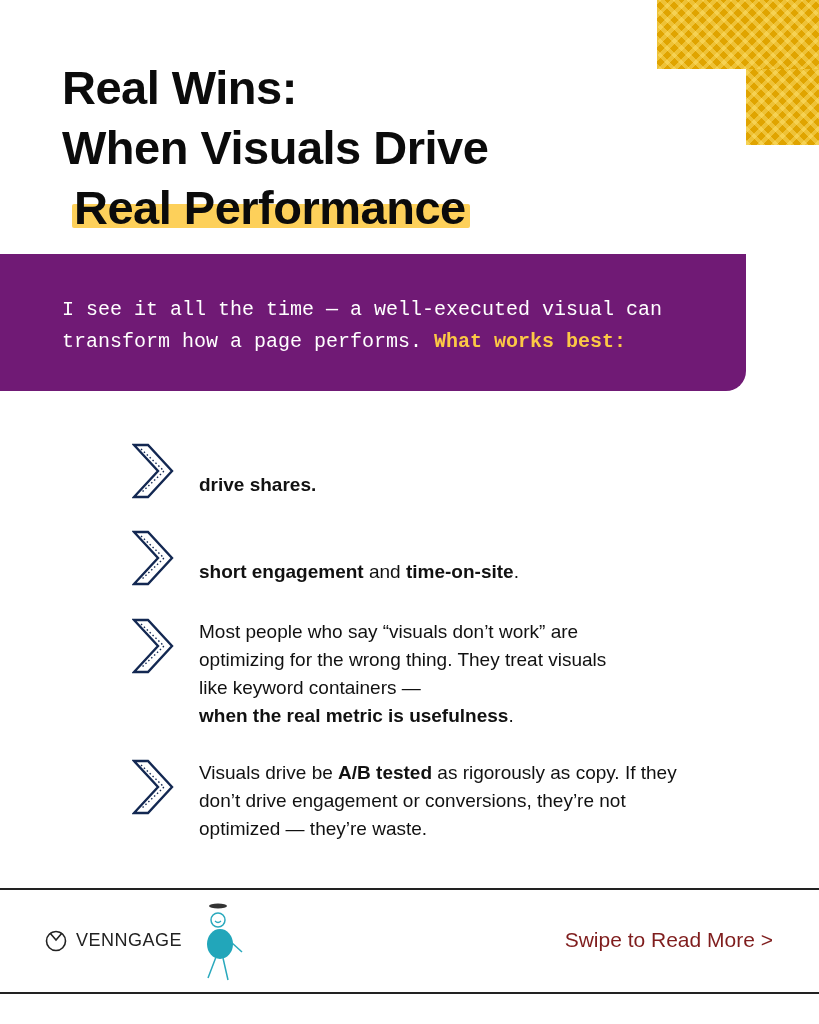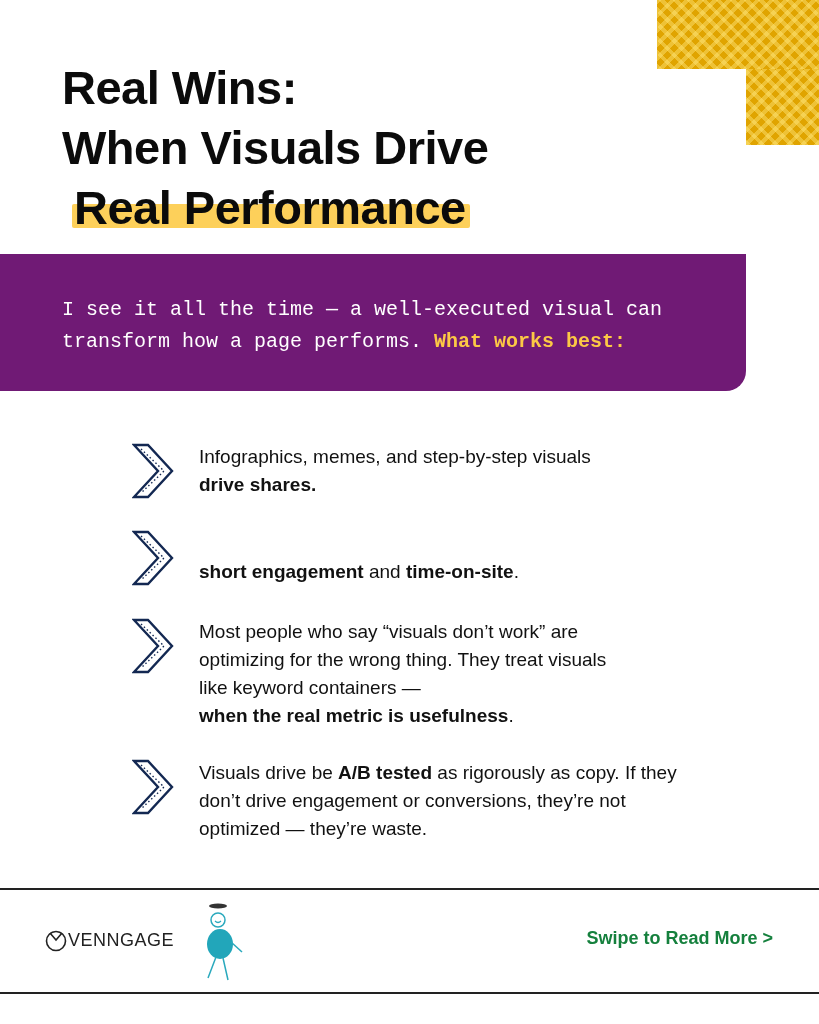--- a/index.html
+++ b/index.html
@@ -15,24 +15,24 @@
   .title .hl { position: relative; display: inline-block; z-index: 1; margin-left: 12px; }
   .title .hl::before { content: ""; position: absolute; left: -2px; right: -4px; top: 26px; height: 24px; background: #fdd05a; z-index: -1; border-radius: 2px; }
   .banner { position: absolute; left: 0; top: 254px; width: 746px; height: 137px; background: #701a75; border-bottom-right-radius: 20px; font-family: Liberation Mono, monospace; }
   .banner p { position: absolute; left: 62px; top: 40px; margin: 0; width: 640px; font-size: 20px; line-height: 32px; color: #ffffff; }
   .banner .accent { color: #fcc845; font-weight: 700; }
   .item { position: absolute; left: 132px; width: 600px; }
   .chev { position: absolute; left: 0; top: 0; width: 44px; height: 56px; }
   .item .txt { position: absolute; left: 67px; top: 0; width: 520px; font-size: 19px; line-height: 28px; color: #111; }
   .item .txt b { font-weight: 700; }
   .divider { position: absolute; left: 0; width: 819px; height: 2px; background: #222; }
-  .logo { position: absolute; left: 44px; top: 928px; display: flex; align-items: center; gap: 0; }
+  .logo { position: absolute; left: 44px; top: 928px; display: flex; align-items: center; gap: 8px; }
   .logo-name { font-size: 18px; letter-spacing: 0.5px; color: #222; }
   .mascot { position: absolute; left: 196px; top: 900px; width: 56px; height: 82px; }
-  .swipe { position: absolute; right: 46px; top: 928px; font-size: 18px; font-weight: 700; color: #15803d; }
+  .swipe { position: absolute; right: 46px; top: 928px; font-size: 21px; font-weight: 400; color: #7f1d1d; }
 </style>
 </head>
 <body>
 
 <div class="corner a"></div>
 <div class="corner b"></div>
 
 <h1 class="title">
   <span>Real Wins:</span><br>
   <span>When Visuals Drive</span><br>
@@ -45,21 +45,21 @@
     <span class="accent">What works best:</span>
   </p>
 </div>
 
 <div class="item" style="top:443px;">
   <svg class="chev" viewBox="0 0 44 56">
     <path d="M2 2 L16 2 L40 28 L16 54 L2 54 L26 28 Z" fill="none" stroke="#132852" stroke-width="2.4" stroke-linejoin="miter"></path>
     <path d="M9 6 L32 28 L9 50" fill="none" stroke="#132852" stroke-width="1.4" stroke-dasharray="1.5 2.5"></path>
   </svg>
   <div class="txt">
-    <span>Infographics, memes, and step-by-step visuals</span><br>
+    <br>
     <b>drive shares.</b>
   </div>
 </div>
 
 <div class="item" style="top:530px;">
   <svg class="chev" viewBox="0 0 44 56">
     <path d="M2 2 L16 2 L40 28 L16 54 L2 54 L26 28 Z" fill="none" stroke="#132852" stroke-width="2.4" stroke-linejoin="miter"></path>
     <path d="M9 6 L32 28 L9 50" fill="none" stroke="#132852" stroke-width="1.4" stroke-dasharray="1.5 2.5"></path>
   </svg>
   <div class="txt">

